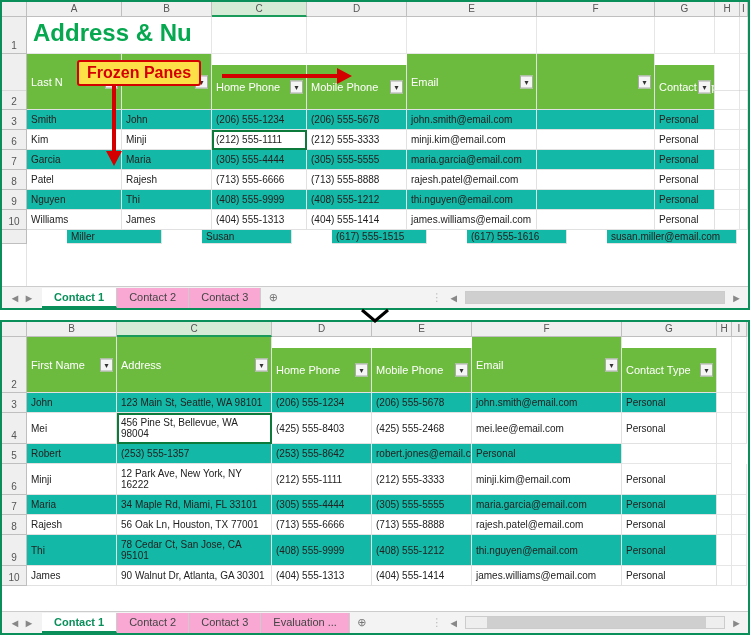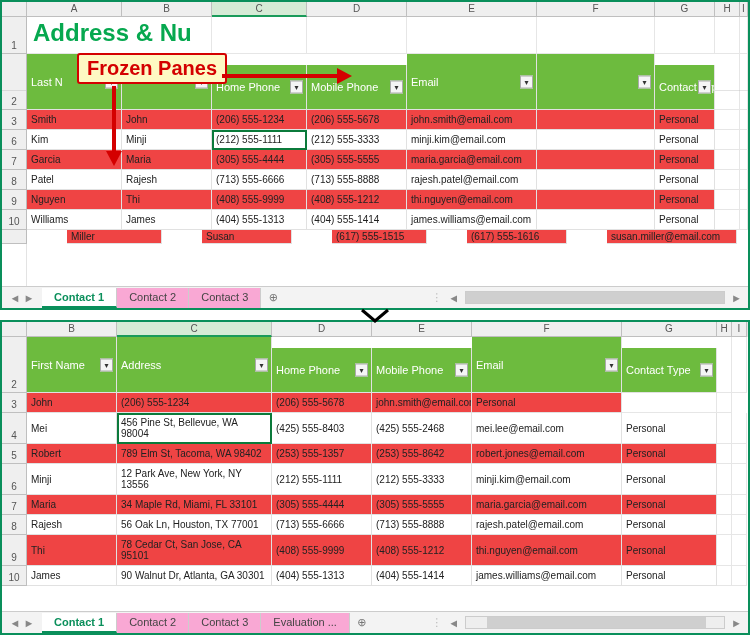--- a/index.html
+++ b/index.html
@@ -53,21 +53,21 @@
     border-right: 1px solid #e1e1e1;
     border-bottom: 1px solid #e1e1e1;
     padding: 4px 4px;
     font-size: 10px;
     color: #222;
     background: #fff;
     display: flex;
     align-items: center;
     overflow: hidden;
   }
-  .alt .tcell { background: #ef4444; }
+  .alt .tcell { background: #14b8a6; }
   .thead {
     background: #6dbb3e;
     color: #fff;
     font-weight: 500;
     font-size: 11px;
     position: relative;
     padding: 16px 4px;
   }
   .title-cell {
     color: #06a84f;
@@ -138,26 +138,26 @@
   .hscroll .thumb {
     position: absolute;
     height: 100%;
     background: #cfcfcf;
   }
   .annot {
     position: absolute;
     z-index: 50;
   }
   .annot.label {
-    top: 51px; left: 75px;
-    background: #fef9c3;
+    top: 58px; left: 75px;
+    background: #fde047;
     border: 2px solid #d40000;
     color: #d40000;
     font-weight: 700;
-    font-size: 20px;
+    font-size: 16px;
     padding: 2px 8px;
     border-radius: 3px;
   }
   .arrow-right {
     top: 64px; left: 220px;
     width: 130px;
   }
   .arrow-down {
     top: 84px; left: 102px;
     height: 80px;
@@ -400,20 +400,21 @@
         <span class="dd">▾</span>
       </div>
     <div class="spacer-cell"></div>
       <div class="spacer-cell"></div>
   </div>
 
   <div id="bot-body">
       <div class="grid-row g2 alt">
         <div class="row-stub">3</div>
         <div class="tcell">John</div>
+        <div class="tcell">123 Main St, Seattle, WA 98101</div>
         <div class="tcell">(206) 555-1234</div>
         <div class="tcell">(206) 555-5678</div>
         <div class="tcell">john.smith@email.com</div>
         <div class="tcell">Personal</div>
         <div class="spacer-cell"></div>
         <div class="spacer-cell"></div>
       </div>
       <div class="grid-row g2">
         <div class="row-stub">4</div>
         <div class="tcell">Mei</div>
@@ -421,32 +422,31 @@
         <div class="tcell">(425) 555-8403</div>
         <div class="tcell">(425) 555-2468</div>
         <div class="tcell">mei.lee@email.com</div>
         <div class="tcell">Personal</div>
         <div class="spacer-cell"></div>
         <div class="spacer-cell"></div>
       </div>
       <div class="grid-row g2 alt">
         <div class="row-stub">5</div>
         <div class="tcell">Robert</div>
-        <div class="tcell">789 Elm St, Tacoma, WA 98402</div>
         <div class="tcell">(253) 555-1357</div>
         <div class="tcell">(253) 555-8642</div>
         <div class="tcell">robert.jones@email.com</div>
         <div class="tcell">Personal</div>
         <div class="spacer-cell"></div>
         <div class="spacer-cell"></div>
       </div>
       <div class="grid-row g2">
         <div class="row-stub">6</div>
         <div class="tcell">Minji</div>
-        <div class="tcell">12 Park Ave, New York, NY 13556</div>
+        <div class="tcell">12 Park Ave, New York, NY 16222</div>
         <div class="tcell">(212) 555-1111</div>
         <div class="tcell">(212) 555-3333</div>
         <div class="tcell">minji.kim@email.com</div>
         <div class="tcell">Personal</div>
         <div class="spacer-cell"></div>
         <div class="spacer-cell"></div>
       </div>
       <div class="grid-row g2 alt">
         <div class="row-stub">7</div>
         <div class="tcell">Maria</div>

